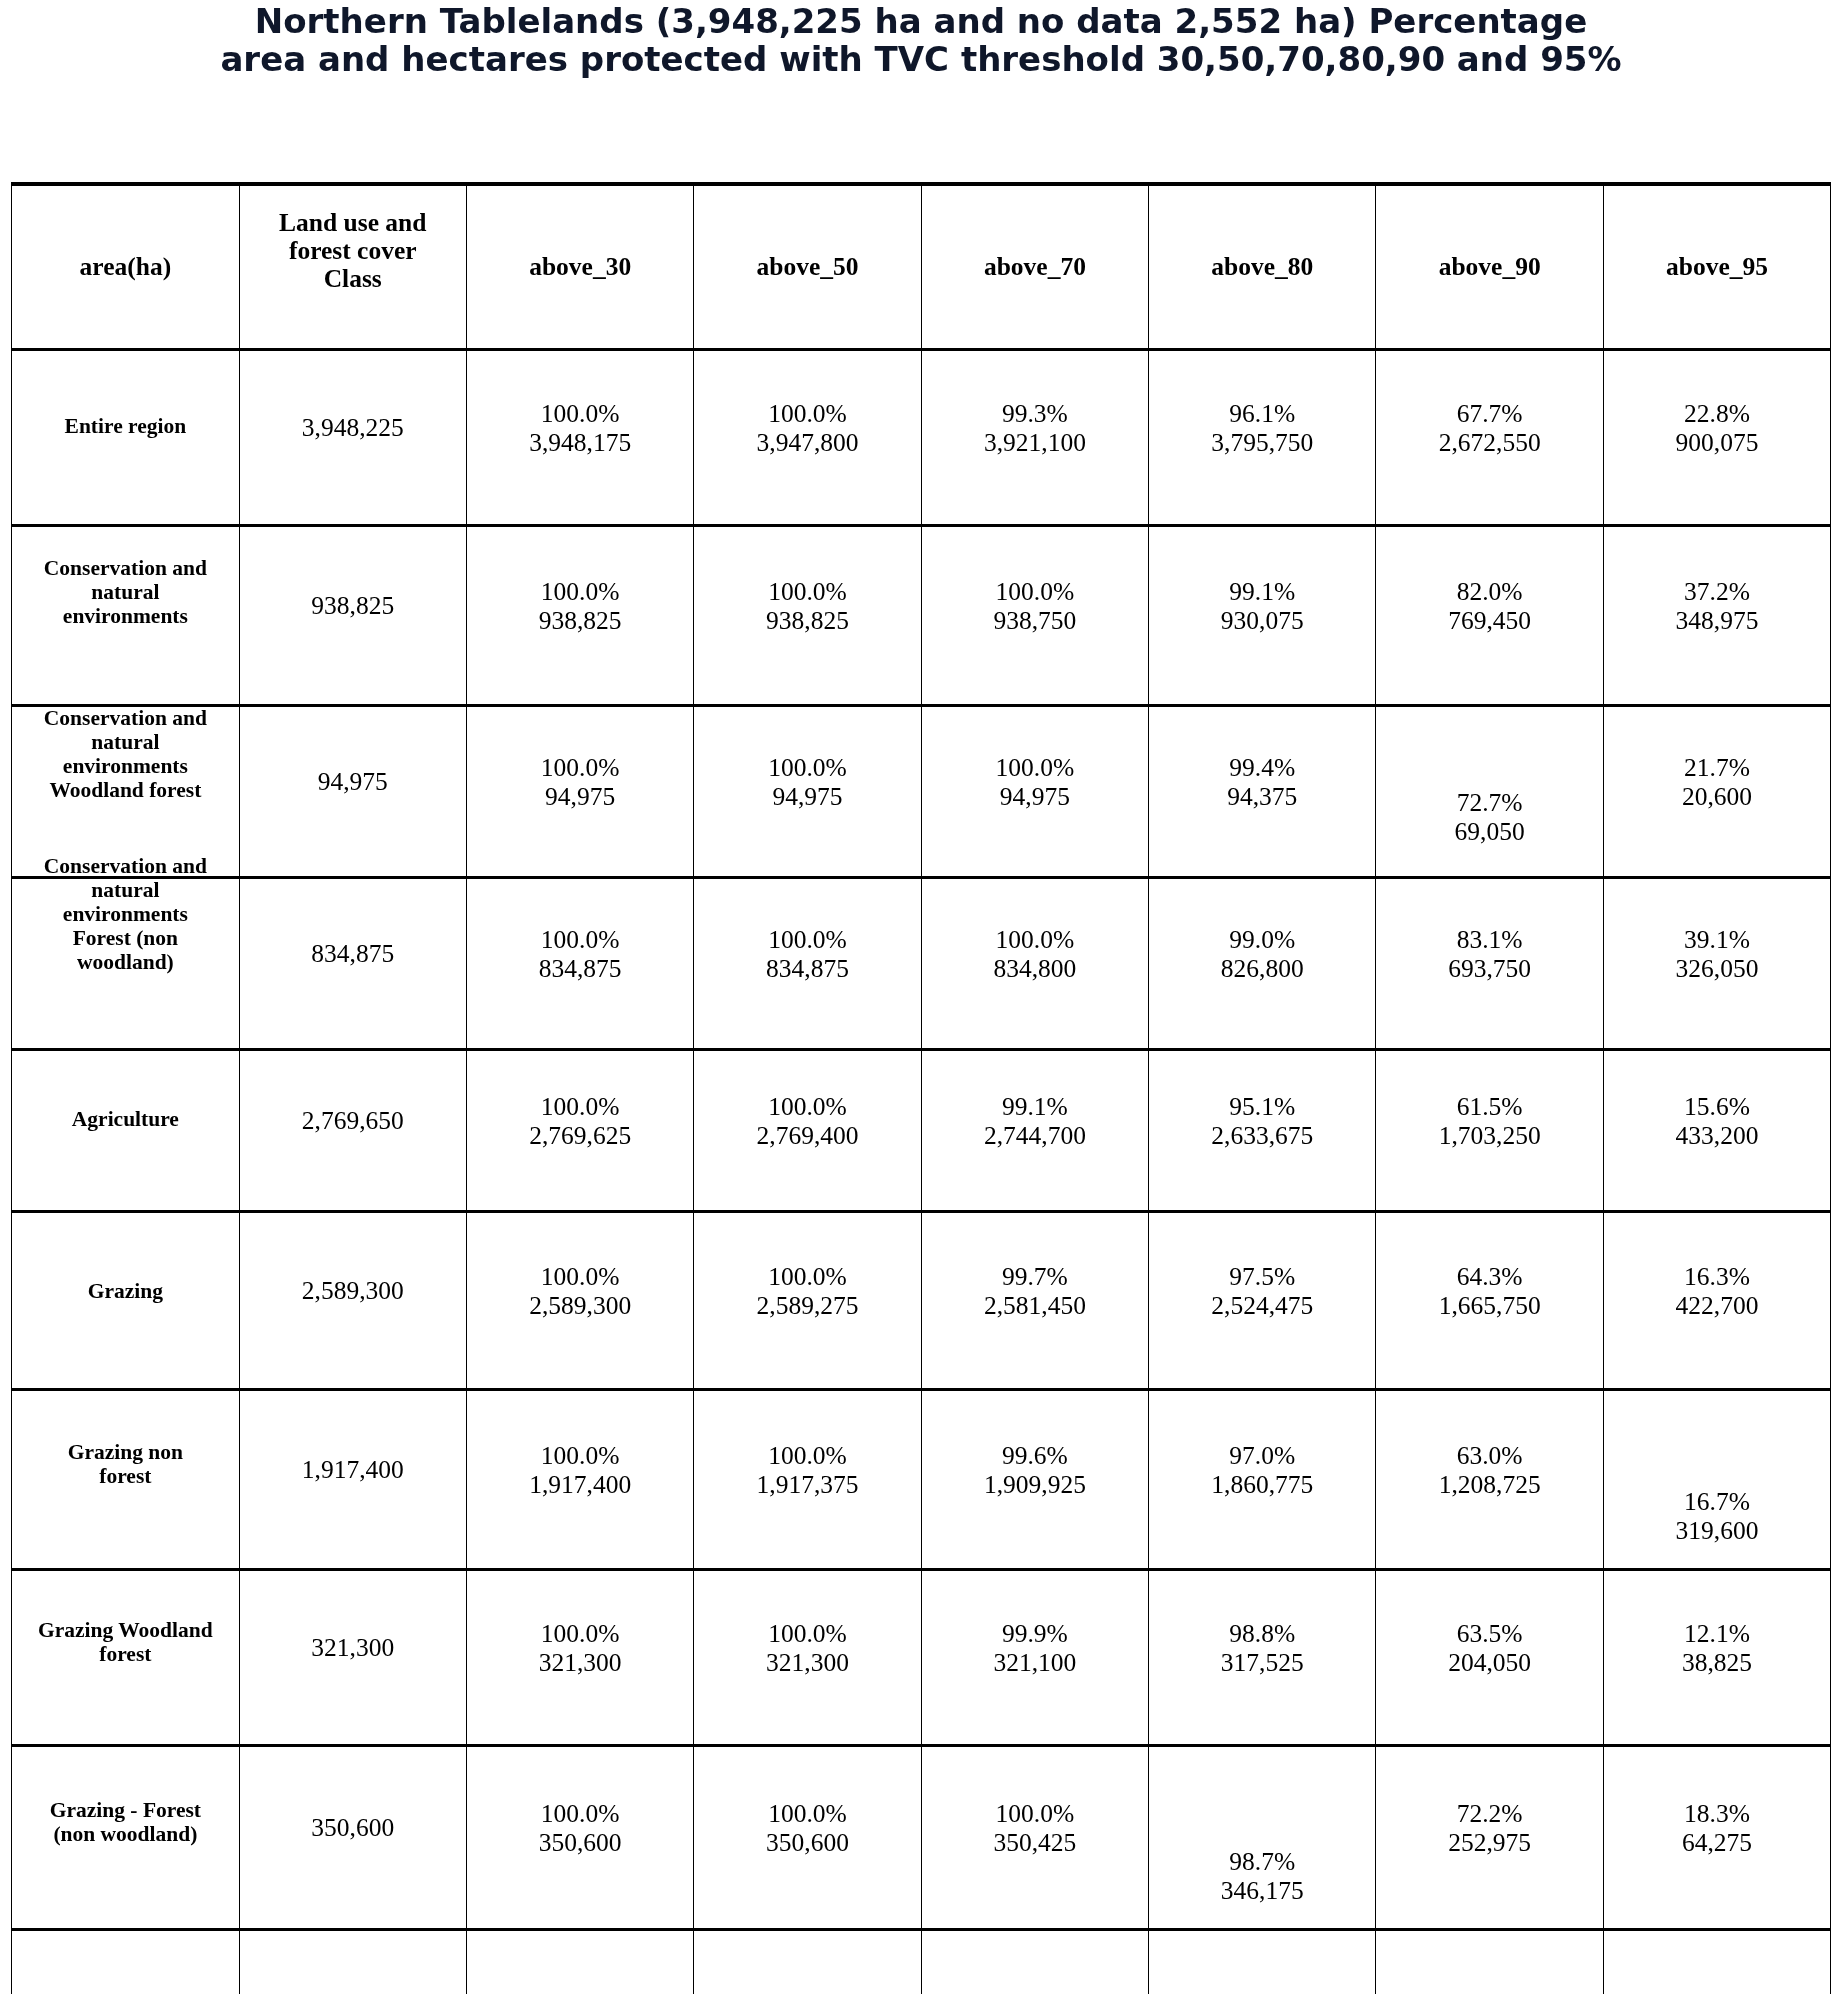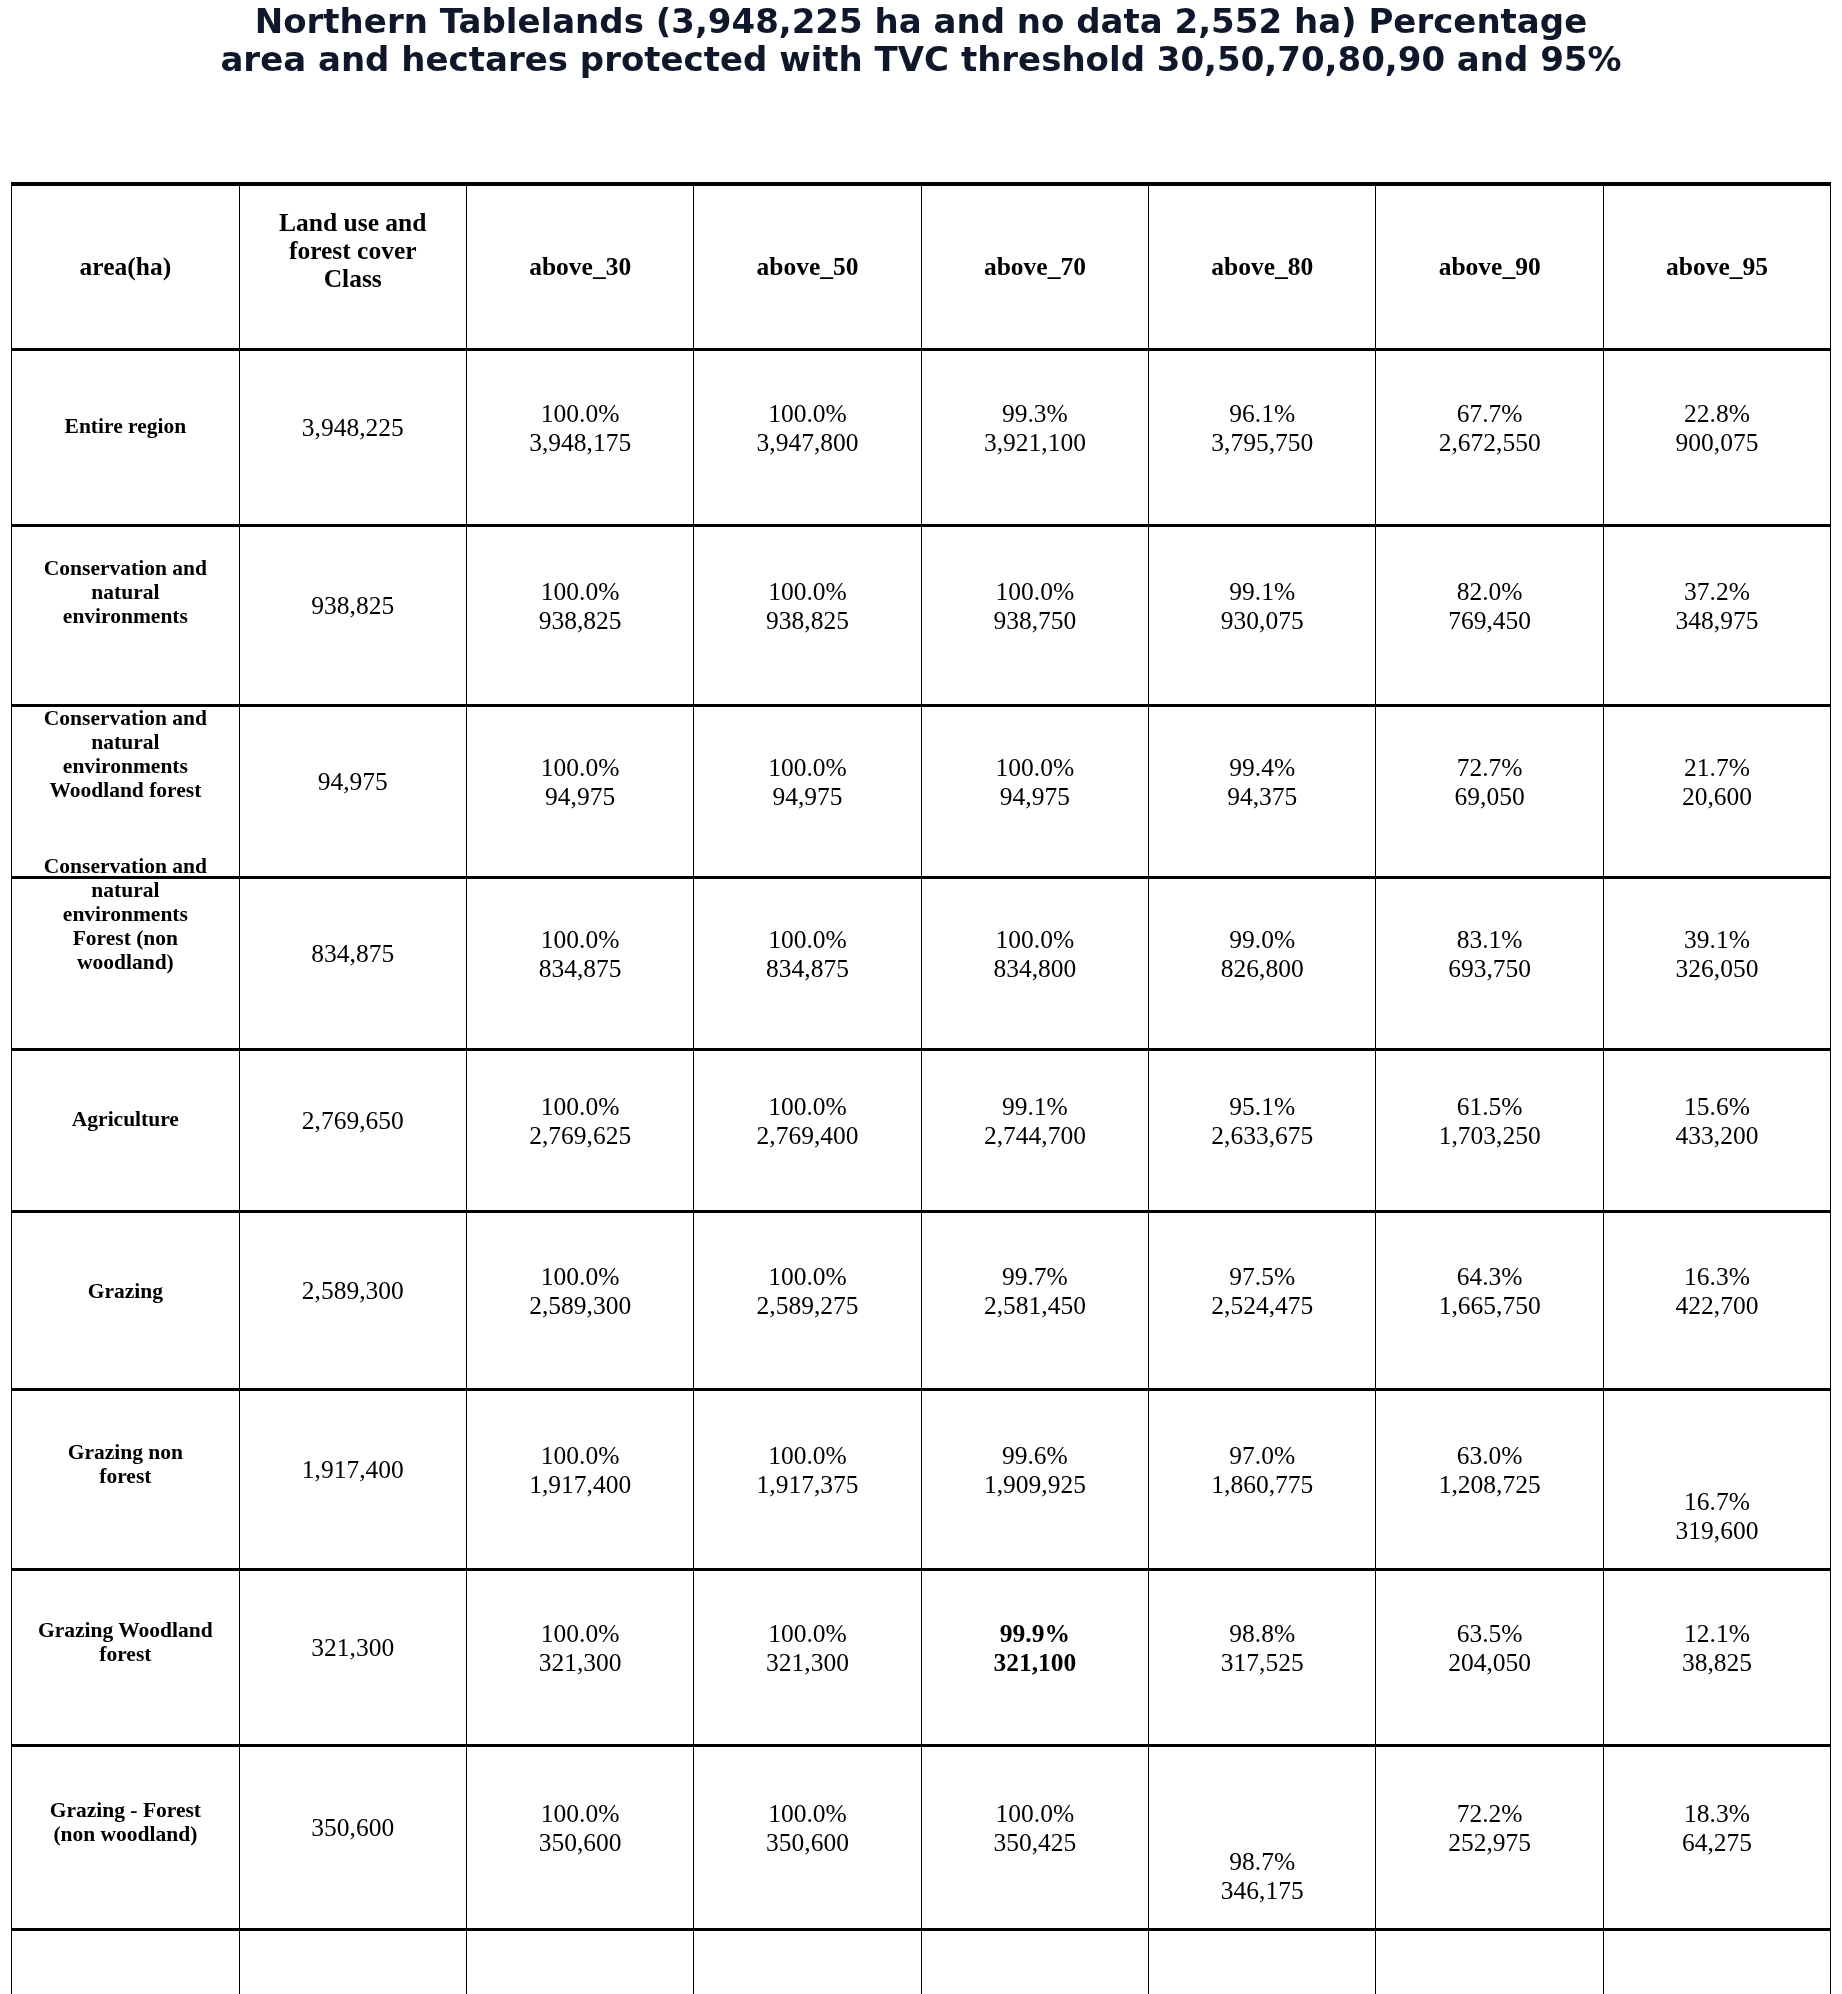--- a/index.html
+++ b/index.html
@@ -174,21 +174,21 @@
           <div class="">94,975</div>
         </div>
       </div>
       <div class="tcell">
         <div class="ctext num" style="transform: translateY(calc(-50% - 10px));">
           <div class="">99.4%</div>
           <div class="">94,375</div>
         </div>
       </div>
       <div class="tcell">
-        <div class="ctext num" style="transform: translateY(calc(-50% - 10px));">
+        <div class="ctext num" style="transform: translateY(calc(-50% - 10px)); margin-top: 35px;">
           <div class="">72.7%</div>
           <div class="">69,050</div>
         </div>
       </div>
       <div class="tcell">
         <div class="ctext num" style="transform: translateY(calc(-50% - 10px));">
           <div class="">21.7%</div>
           <div class="">20,600</div>
         </div>
       </div>
@@ -388,21 +388,21 @@
           <div class="">321,300</div>
         </div>
       </div>
       <div class="tcell">
         <div class="ctext num" style="transform: translateY(calc(-50% - 10px));">
           <div class="">100.0%</div>
           <div class="">321,300</div>
         </div>
       </div>
       <div class="tcell">
-        <div class="ctext num" style="transform: translateY(calc(-50% - 10px)); font-weight: bold;">
+        <div class="ctext num" style="transform: translateY(calc(-50% - 10px));">
           <div class="">99.9%</div>
           <div class="">321,100</div>
         </div>
       </div>
       <div class="tcell">
         <div class="ctext num" style="transform: translateY(calc(-50% - 10px));">
           <div class="">98.8%</div>
           <div class="">317,525</div>
         </div>
       </div>

